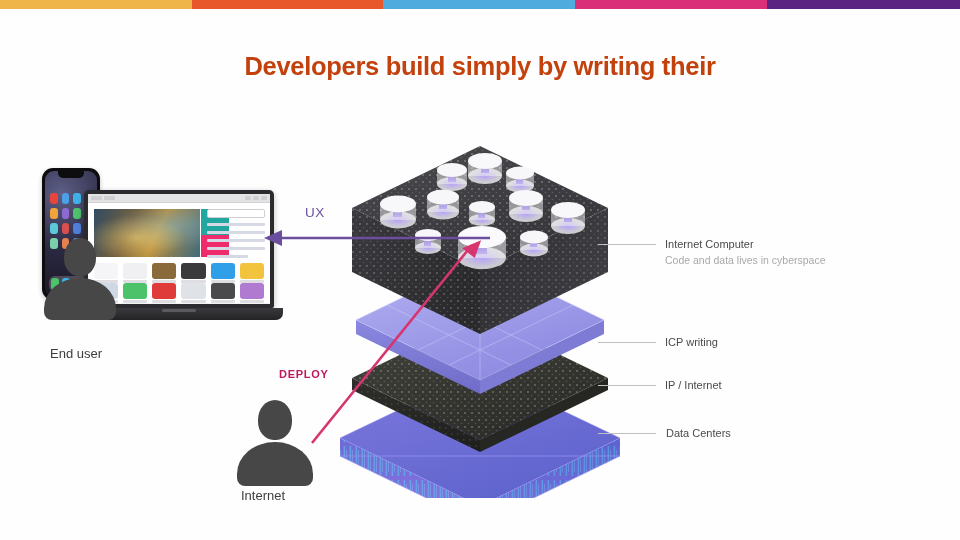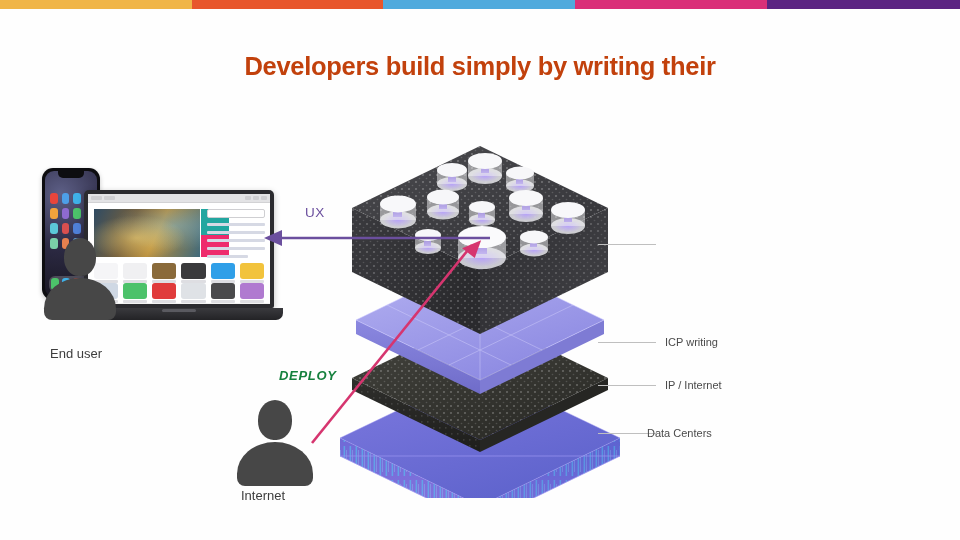--- a/index.html
+++ b/index.html
@@ -74,25 +74,24 @@
 
   
   .ux-label {
     position: absolute;
     font-size: 13.5px;
     color: #6b4f9e;
     letter-spacing: .4px;
   }
   .deploy-label {
     position: absolute;
-    font-size: 13px;
+    font-size: 11px;
     font-weight: bold;
-    color: #15803d;
+    color: #be185d;
     letter-spacing: .7px;
-    font-style: italic;
   }
 
   
   .person { position: absolute; }
   .person .head {
     position: absolute;
     background: #474747;
     border-radius: 50% 50% 46% 46%;
   }
   .person .body {
@@ -558,23 +557,27 @@
   </svg>
   <div class="ux-label" style="left:305px; top:205px;text-align:right;">UX</div>
 
   <svg class="deploy-arrow" style="position:absolute;left:300px;top:235px;" width="190" height="220">
     <line x1="12" y1="208" x2="172" y2="10" stroke="#d6356f" stroke-width="2.6"></line>
     <polygon points="176,2 166,20 182,20" fill="#d6356f" transform="rotate(38 174 11)"></polygon>
   </svg>
   <div class="deploy-label" style="left:279px; top:368px;">DEPLOY</div>
 
   <div class="leaderline" style="left:598px; top:244px; width:58px;"></div>
+  <div class="sidelabel" style="left:665px; top:238px;">
+    <span>Internet Computer</span>
+    <span class="sub">Code and data lives in cyberspace</span>
+  </div>
 
   <div class="leaderline" style="left:598px; top:342px; width:58px;"></div>
   <div class="sidelabel" style="left:665px; top:336px;">ICP writing</div>
 
   <div class="leaderline" style="left:598px; top:385px; width:58px;"></div>
   <div class="sidelabel" style="left:665px; top:379px;">IP / Internet</div>
 
   <div class="leaderline" style="left:598px; top:433px; width:58px;"></div>
-  <div class="sidelabel" style="left:647px; top:427px;">Data Centers</div>
+  <div class="sidelabel" style="left:666px; top:427px;">Data Centers</div>
 
 </div>
 
 </body></html>

